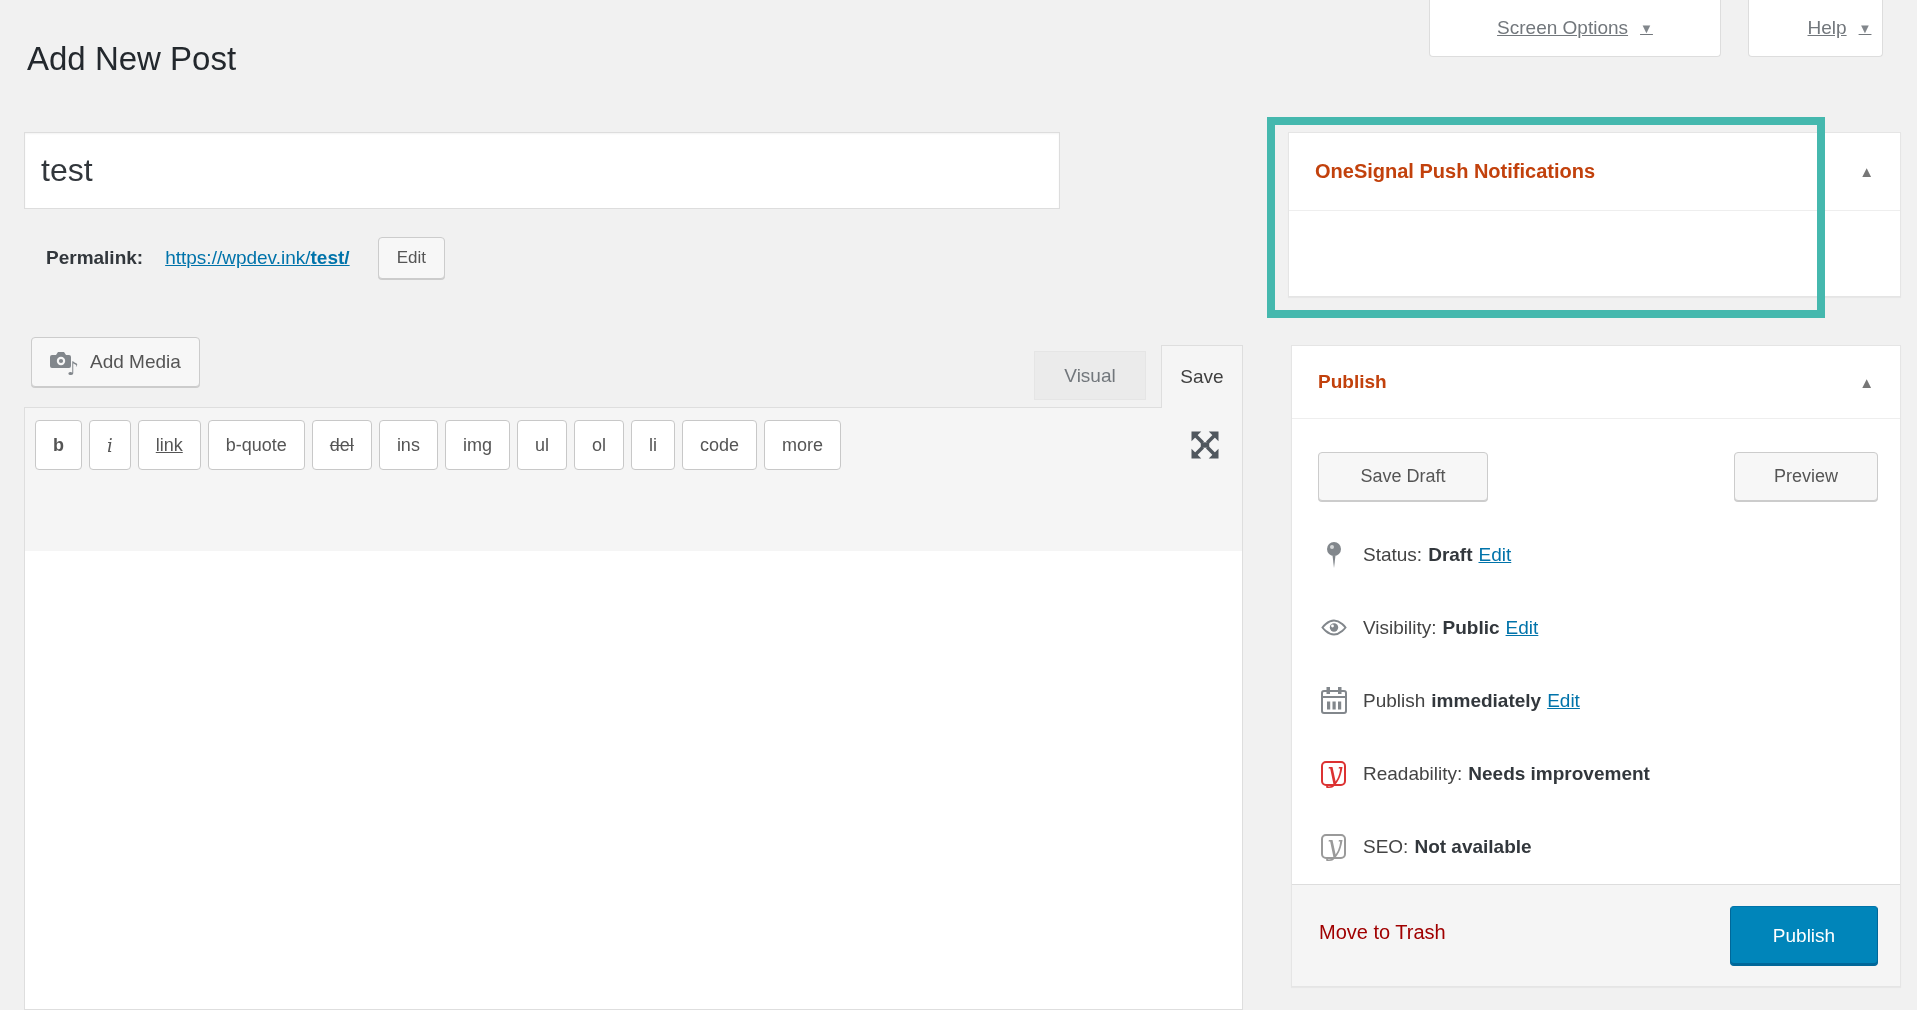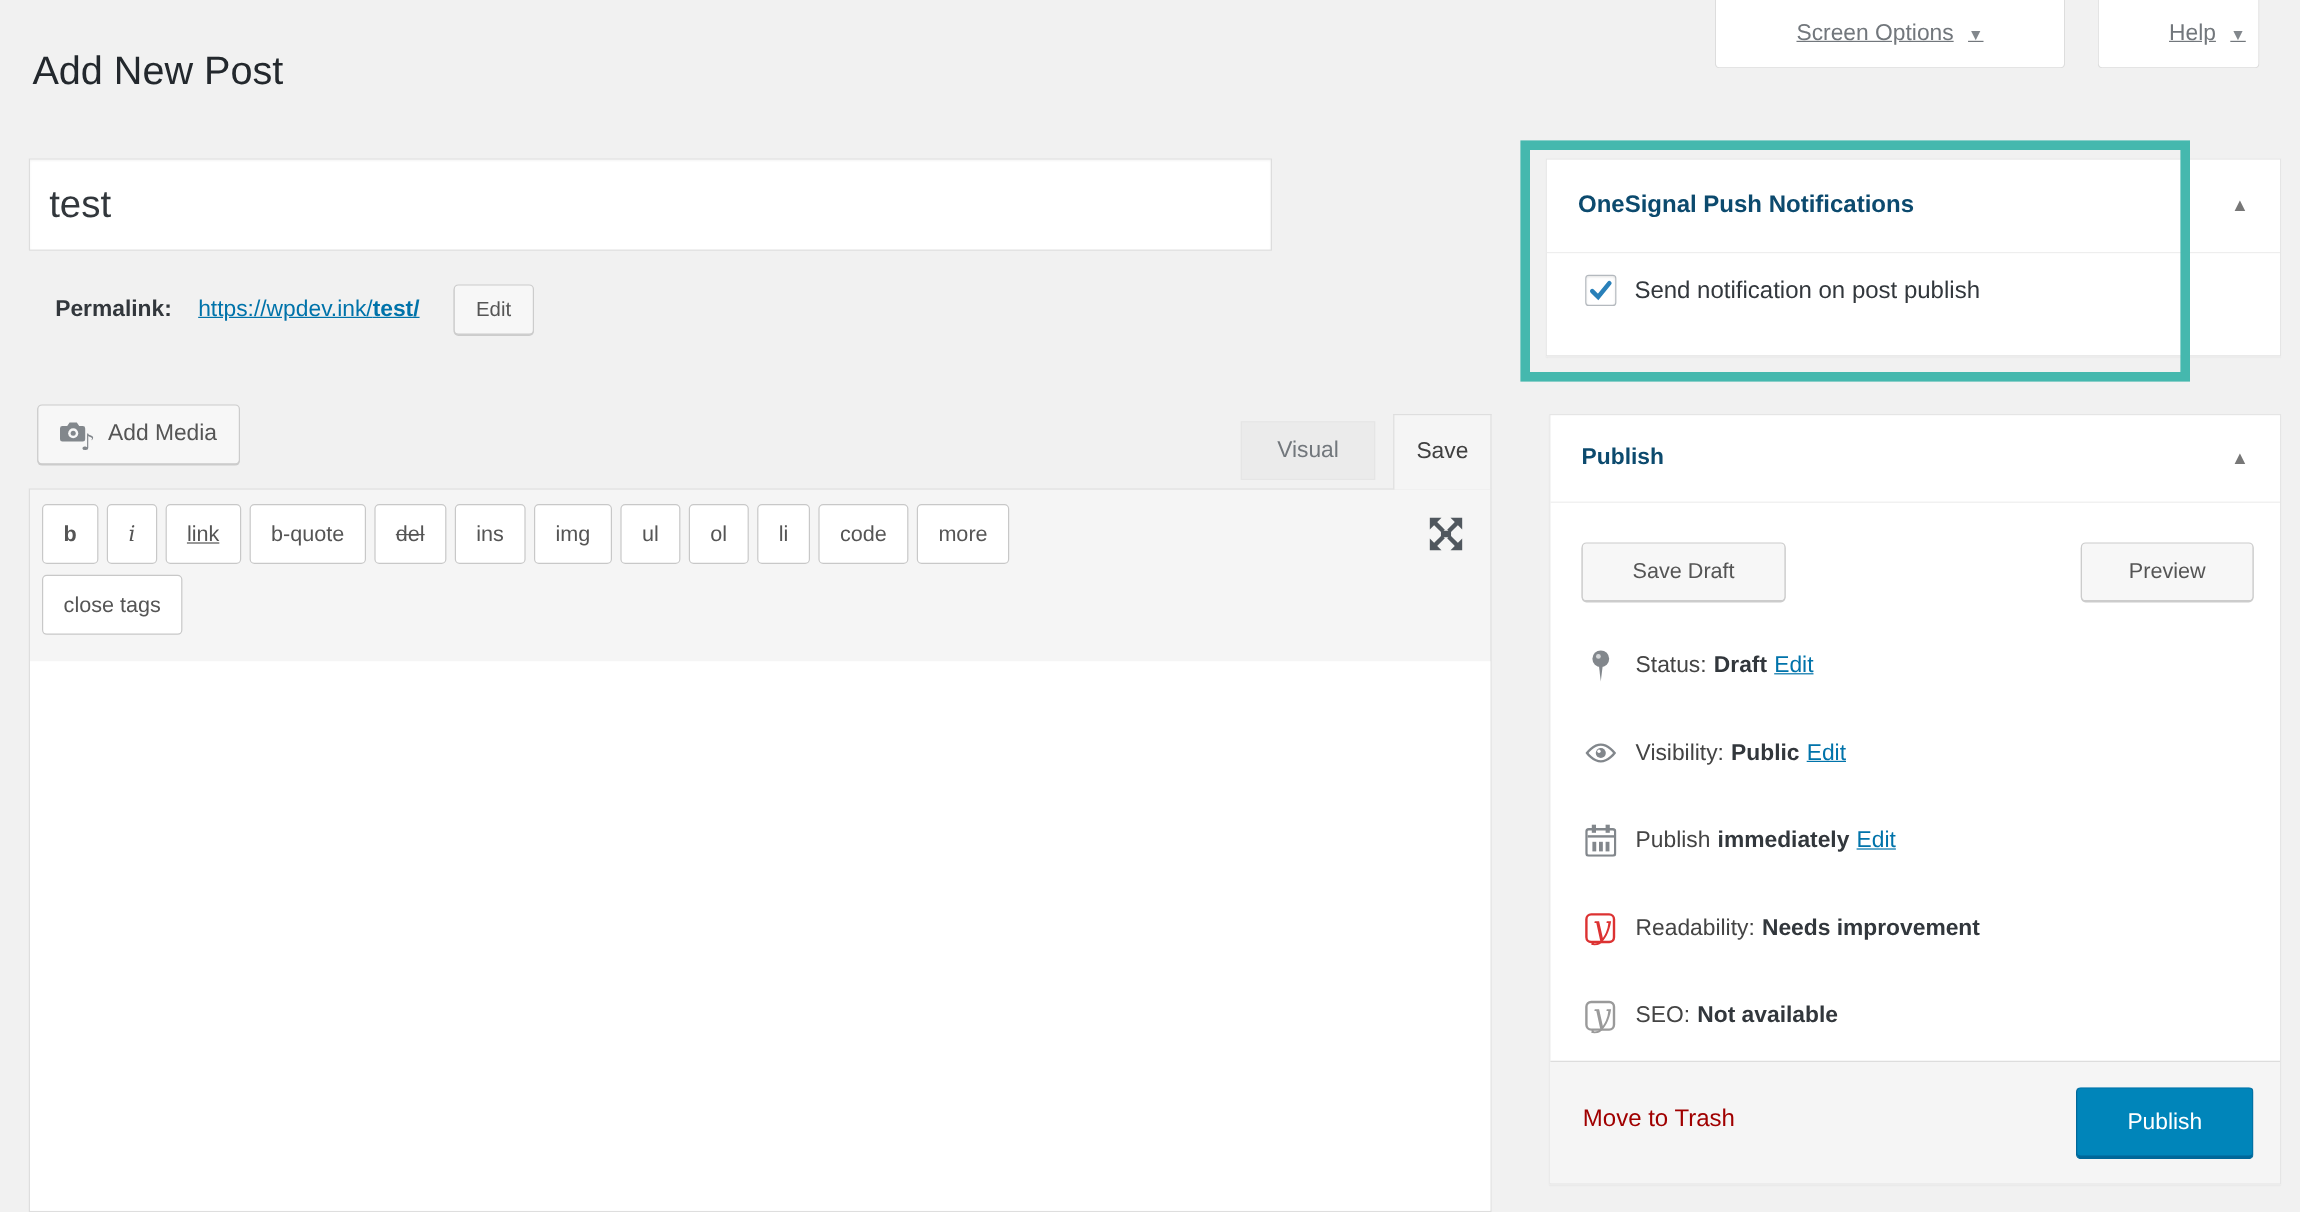--- a/index.html
+++ b/index.html
@@ -85,21 +85,21 @@
 
   
   .postbox {
     position:absolute; background:#fff; border:1px solid #e5e5e5;
     box-shadow:0 1px 1px rgba(0,0,0,.04);
   }
   .postbox-header {
     display:flex; align-items:center; padding:0 26px;
     border-bottom:1px solid #eee;
   }
-  .postbox-title { flex:1; font-weight:700; color:#0c4a6e; }
+  .postbox-title { flex:1; font-weight:700; color:#c2410c; }
   .toggle-arrow { color:#777; font-size:15px; cursor:pointer; }
 
   .onesignal-panel { left:1288px; top:132px; width:613px; height:165px; }
   .onesignal-panel .postbox-header { height:78px; }
   .onesignal-panel .postbox-title { font-size:20px; }
   .onesignal-body { display:flex; align-items:center; gap:15px; padding:18px 20px 0 32px; }
   .checkbox {
     width:26px; height:26px; background:#fff; border:1px solid #b4b9be; border-radius:3px;
     box-shadow:inset 0 1px 2px rgba(0,0,0,.1);
     display:flex; align-items:center; justify-content:center; cursor:pointer; flex:0 0 auto;
@@ -189,23 +189,20 @@
         <button class="qt-btn">b-quote</button>
         <button class="qt-btn qt-strike">del</button>
         <button class="qt-btn">ins</button>
         <button class="qt-btn">img</button>
         <button class="qt-btn">ul</button>
         <button class="qt-btn">ol</button>
         <button class="qt-btn">li</button>
         <button class="qt-btn">code</button>
         <button class="qt-btn">more</button>
       </div>
-      <div class="qt-row qt-row2">
-        <button class="qt-btn">close tags</button>
-      </div>
       <div class="fullscreen-btn">
         <svg width="36" height="36" viewBox="0 0 24 24">
           <g fill="#50575e" stroke="#50575e">
             <polygon points="3,3 9.5,3 3,9.5" stroke="none"></polygon>
             <polygon points="21,3 21,9.5 14.5,3" stroke="none"></polygon>
             <polygon points="3,21 3,14.5 9.5,21" stroke="none"></polygon>
             <polygon points="21,21 14.5,21 21,14.5" stroke="none"></polygon>
             <line x1="5" y1="5" x2="10.5" y2="10.5" stroke-width="2.4"></line>
             <line x1="19" y1="5" x2="13.5" y2="10.5" stroke-width="2.4"></line>
             <line x1="5" y1="19" x2="10.5" y2="13.5" stroke-width="2.4"></line>
@@ -217,28 +214,20 @@
     </div>
     <textarea class="post-content" style=""></textarea>
   </div>
 </div>
 
 <div class="postbox onesignal-panel">
   <div class="postbox-header">
     <span class="postbox-title">OneSignal Push Notifications</span>
     <span class="toggle-arrow">▲</span>
   </div>
-  <div class="onesignal-body">
-    <span class="checkbox">
-      <svg width="22" height="22" viewBox="0 0 20 20">
-        <path d="M3.5 10.5 l4.5 4.5 L16.5 4.5" stroke="#2980b9" stroke-width="3.4" fill="none" stroke-linecap="round"></path>
-      </svg>
-    </span>
-    <span class="onesignal-label">Send notification on post publish</span>
-  </div>
 </div>
 
 <div class="highlight-overlay"></div>
 
 <div class="postbox publish-panel">
   <div class="postbox-header">
     <span class="postbox-title">Publish</span>
     <span class="toggle-arrow">▲</span>
   </div>
 

